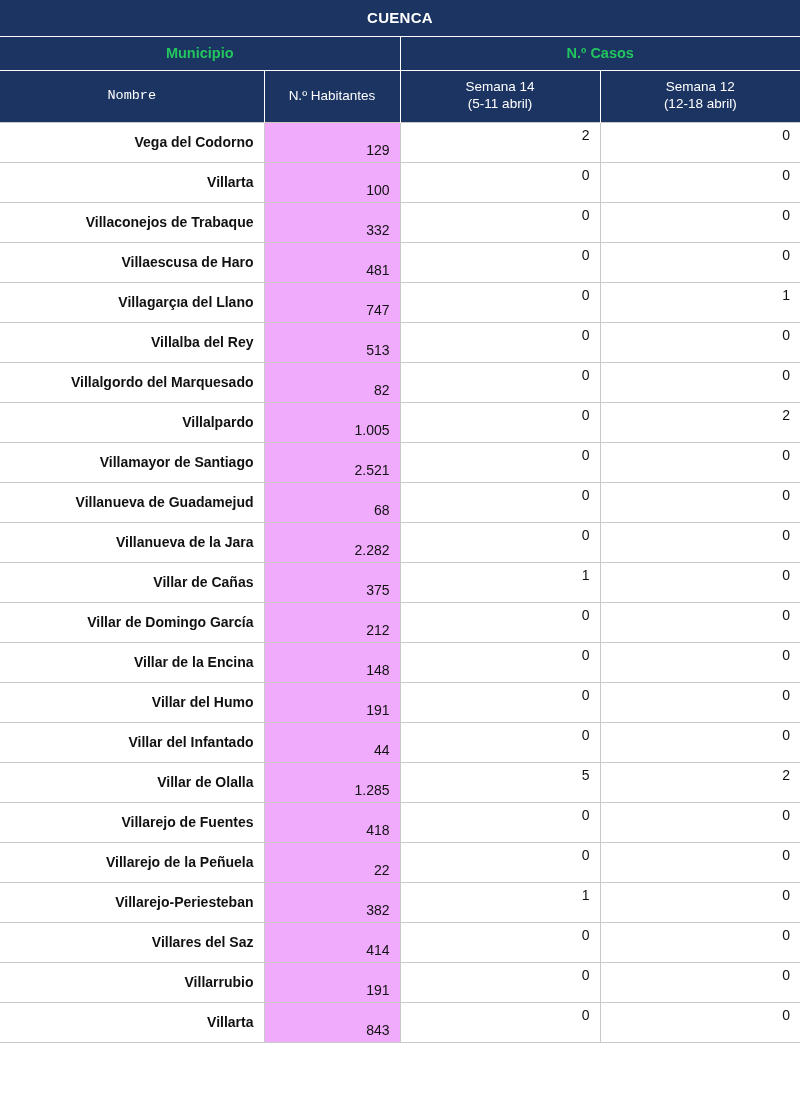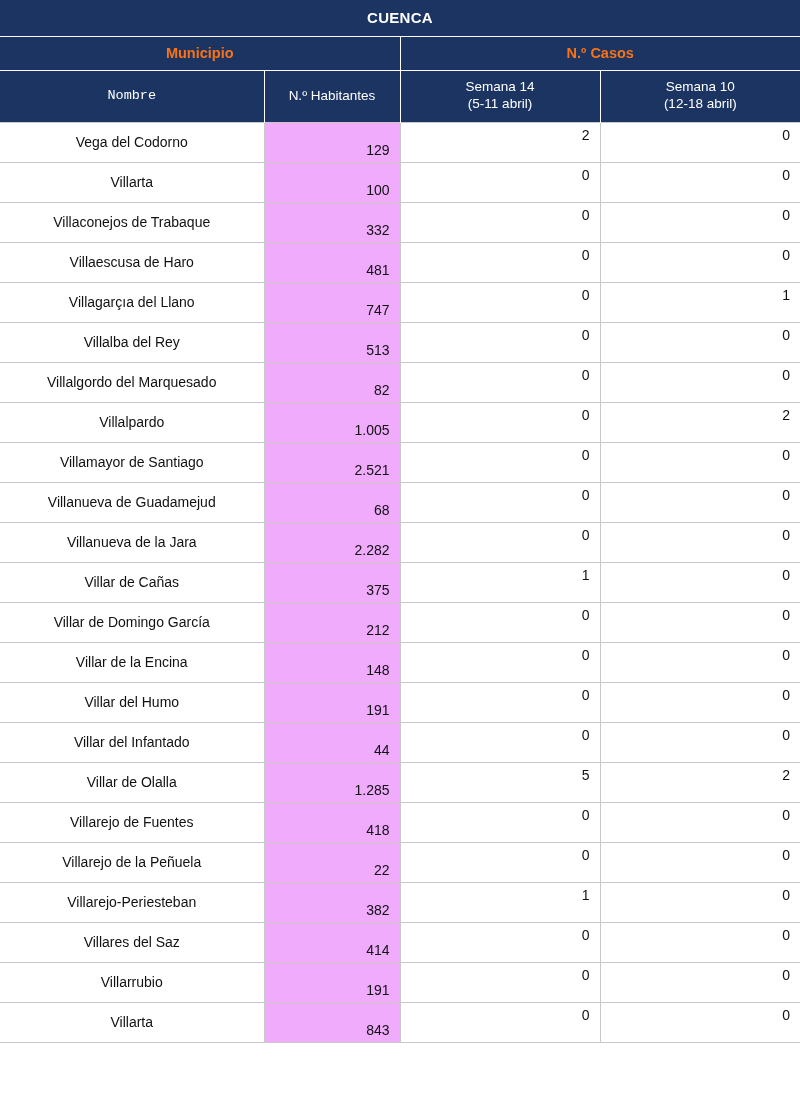--- a/index.html
+++ b/index.html
@@ -26,21 +26,21 @@
     font-weight: bold;
     font-size: 15px;
     text-align: center;
     height: 36px;
     padding: 0;
     letter-spacing: .3px;
     border-bottom: 1px solid #ffffff;
   }
   .hdr-group th {
     background: #1b3461;
-    color: #f97316;
+    color: #22c55e;
     font-weight: bold;
     font-size: 14.5px;
     text-align: center;
     height: 34px;
     padding: 0;
     border-bottom: 1px solid #ffffff;
     border-left: 1px solid #ffffff;
   }
   .hdr-group th:first-child { border-left: none; }
   .hdr-sub th {
@@ -60,22 +60,22 @@
   
   tbody tr { height: 40px; }
   tbody td {
     border: 1px solid #c9c9c9;
     padding: 0 10px;
     font-size: 14px;
     color: #111111;
     background: #ffffff;
   }
   td.col-name {
-    font-weight: normal;
-    text-align: center;
+    font-weight: bold;
+    text-align: right;
     vertical-align: middle;
     border-left: none;
   }
   td.col-hab {
     background: #f0abfc;
     text-align: right;
     vertical-align: bottom;
     padding-bottom: 4px;
     font-weight: normal;
   }
@@ -112,21 +112,21 @@
         <th colspan="2">N.º Casos</th>
       </tr>
       <tr class="hdr-sub">
         <th>Nombre</th>
         <th>N.º Habitantes</th>
         <th>
           <span>Semana 14</span>
           <span class="sub-line2">(5-11 abril)</span>
         </th>
         <th>
-          <span>Semana 10</span>
+          <span>Semana 12</span>
           <span class="sub-line2">(12-18 abril)</span>
         </th>
       </tr>
     </thead>
     <tbody id="table-body">
         <tr>
           <td class="col-name">Vega del Codorno</td>
           <td class="col-hab">129</td>
           <td class="col-case">2</td>
           <td class="col-case last">0</td>

